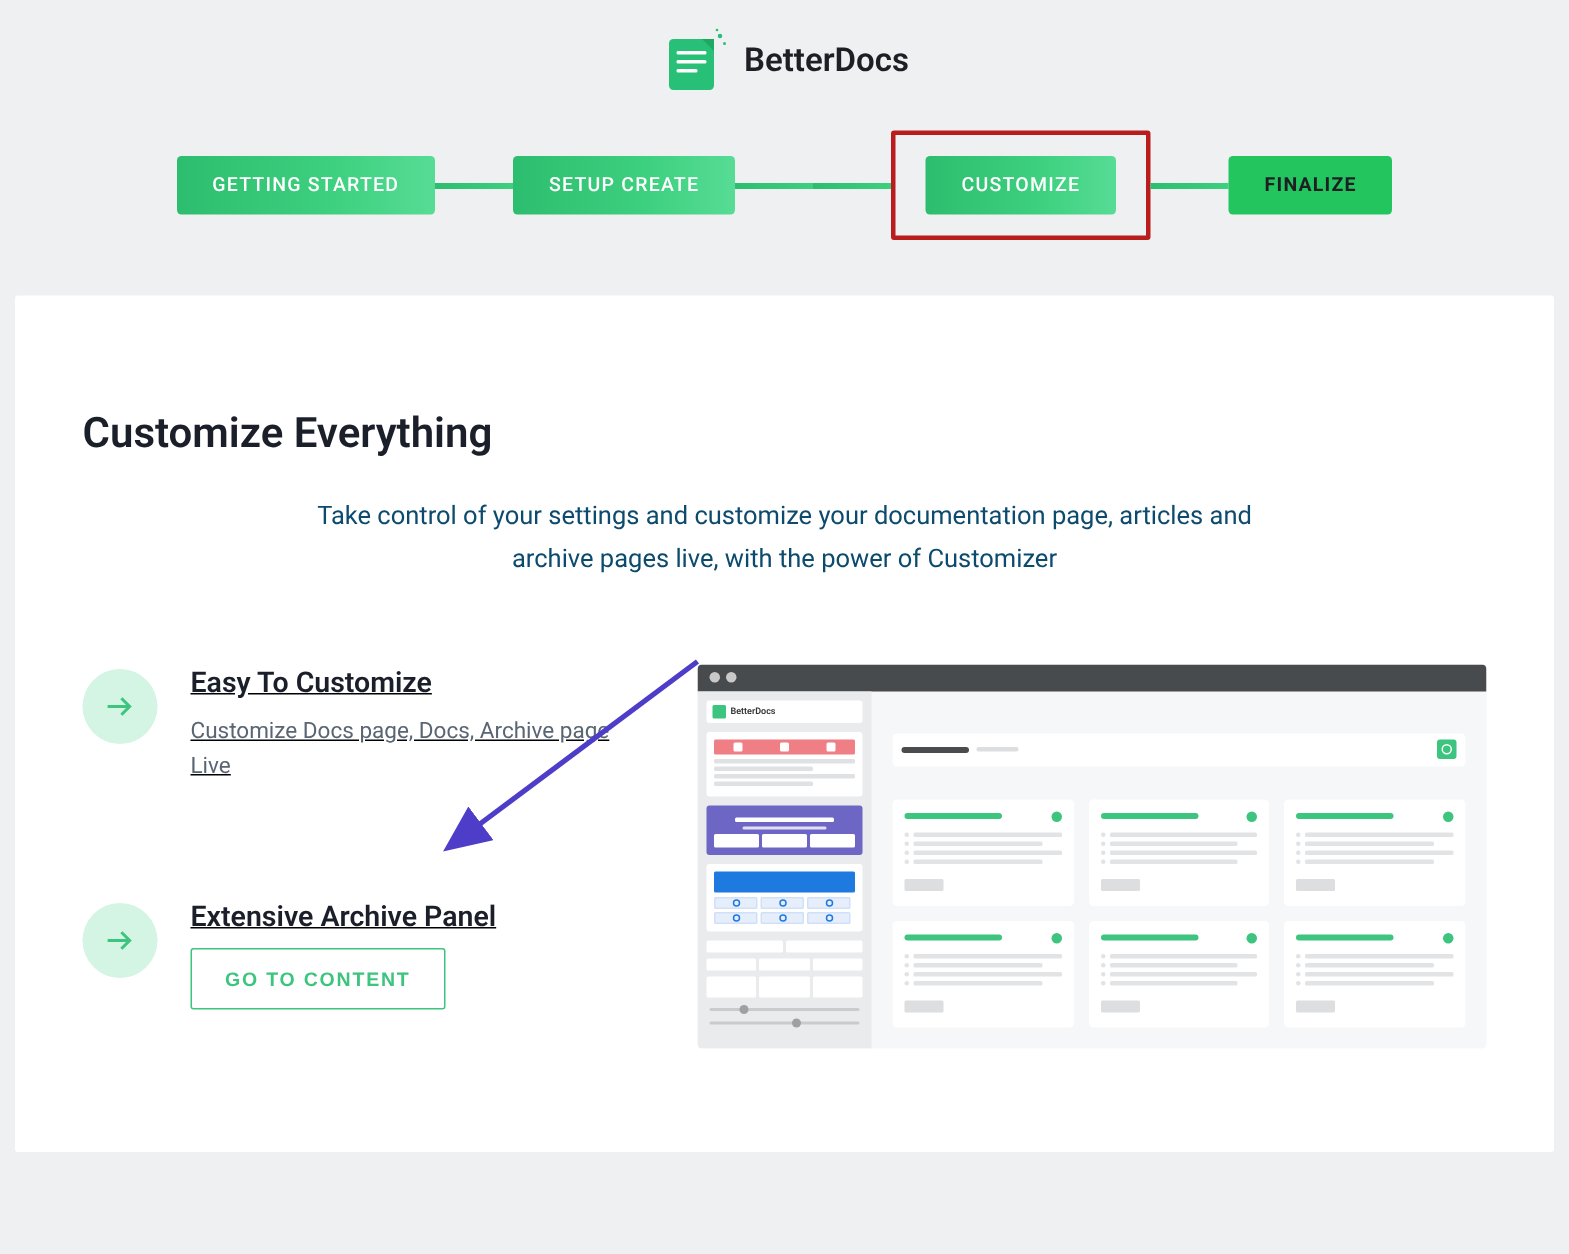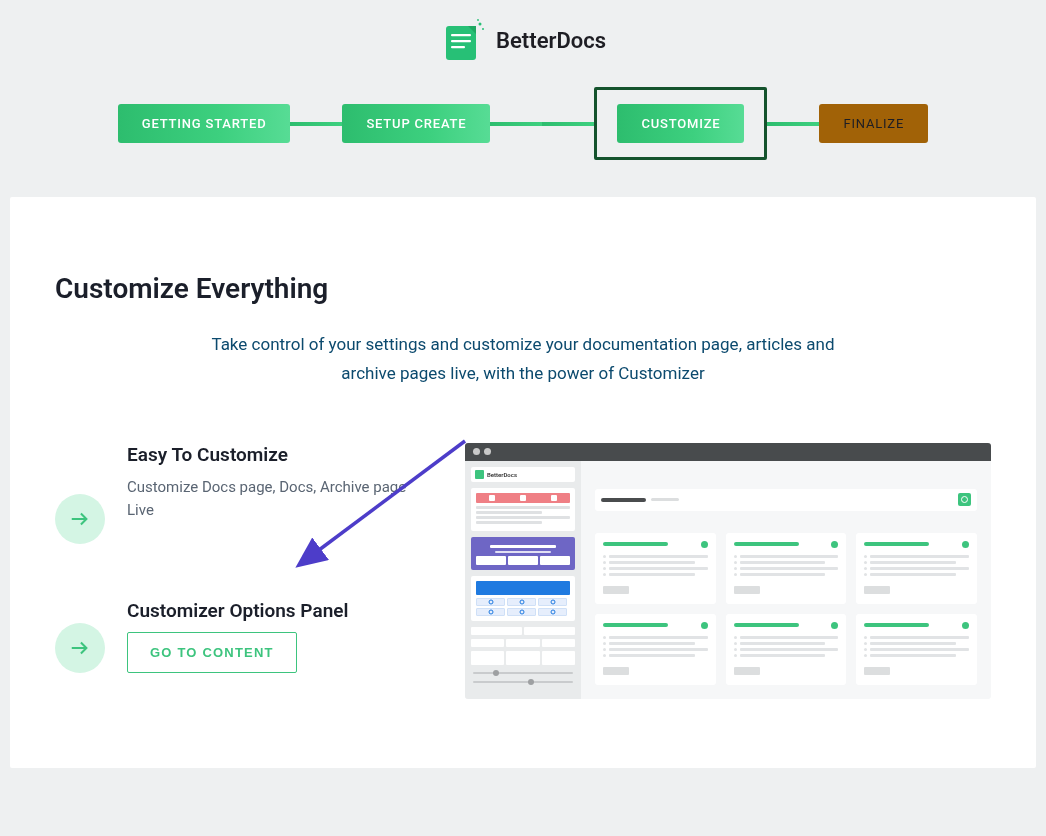--- a/index.html
+++ b/index.html
@@ -43,30 +43,30 @@
       border-radius: 3px;
       cursor: pointer;
       white-space: nowrap;
     }
     .step-connector {
       width: 52px;
       height: 4px;
       background: linear-gradient(90deg, #2dbd6e, #3dd07f);
     }
     .step-highlight {
-      border: 3px solid #14532d;
+      border: 3px solid #b91c1c;
       padding: 14px 20px;
       border-radius: 2px;
       display: inline-flex;
     }
     .step-highlight .step { margin: 0; }
     .step.final {
-      background: #a16207;
+      background: #22c55e;
       color: #1e1e24;
-      font-weight: 400;
+      font-weight: 700;
     }
     .main-panel {
       background: #fff;
       margin: 12px 10px 0;
       border-radius: 2px;
       padding: 75px 45px 40px;
     }
     .heading {
       font-size: 28px;
       font-weight: 600;
@@ -88,21 +88,22 @@
     }
     .left-col {
       width: 370px;
       flex-shrink: 0;
       position: relative;
     }
     .feature {
       display: flex;
       gap: 22px;
       margin-bottom: 55px;
-      align-items: flex-end;
+      align-items: flex-start;
+      text-decoration: underline;
     }
     .feature-icon {
       width: 50px; height: 50px;
       background: #d4f5e4;
       border-radius: 50%;
       display: flex;
       align-items: center;
       justify-content: center;
       flex-shrink: 0;
       margin-top: 3px;
@@ -281,21 +282,21 @@
       </div>
 
       <div class="feature">
         <div class="feature-icon">
           <svg viewBox="0 0 24 24" fill="none" stroke="#3dc47e" stroke-width="2.2">
               <line x1="3" y1="12" x2="19" y2="12"></line>
               <polyline points="13,6 19,12 13,18"></polyline>
             </svg>
         </div>
         <div class="feature-body">
-          <div class="feature-title">Customizer Options Panel</div>
+          <div class="feature-title">Extensive Archive Panel</div>
           <button class="feature-btn">GO TO CONTENT</button>
         </div>
       </div>
     </div>
 
     <div class="preview">
       <div class="preview-frame">
         <div class="preview-topbar">
           <span class="dot"></span>
             <span class="dot"></span>

